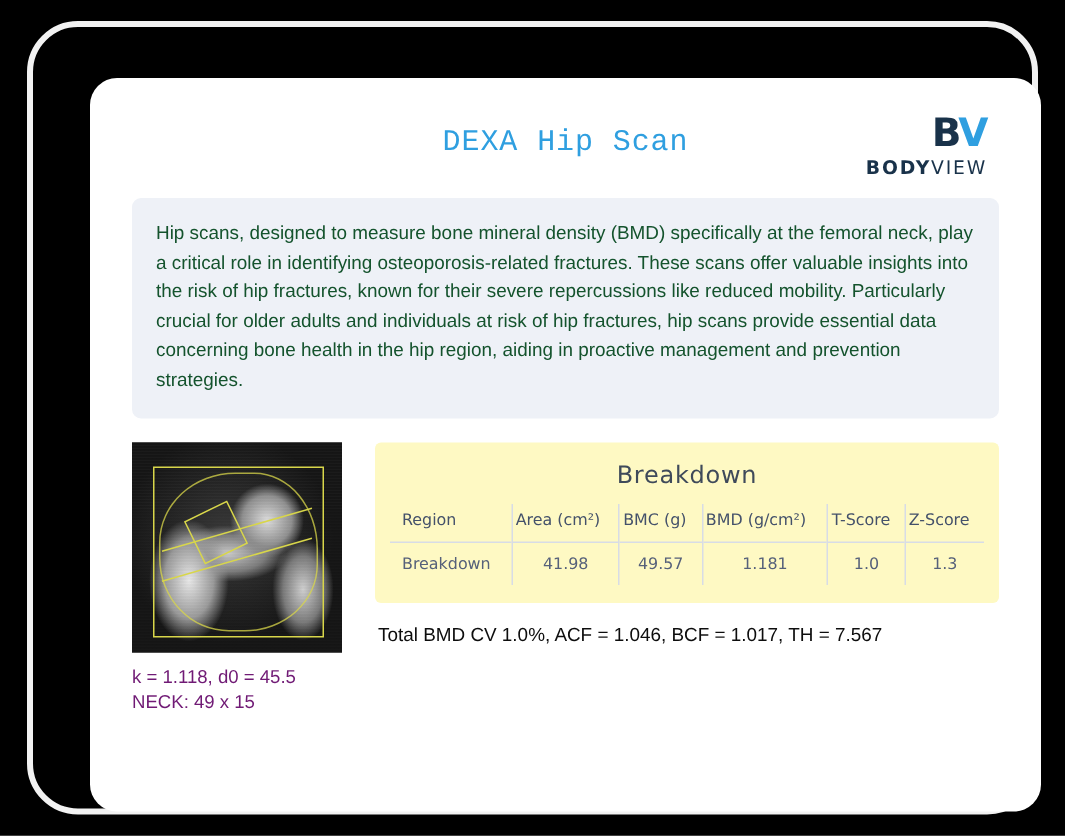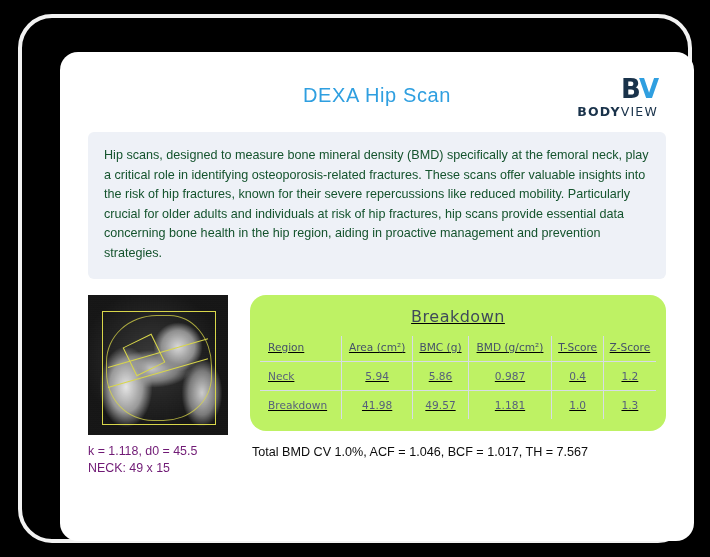--- a/index.html
+++ b/index.html
@@ -48,21 +48,21 @@
   }
   .report-title {
     position: absolute;
     left: 0;
     right: 0;
     top: 14px;
     text-align: center;
     font-size: 20px;
     color: #2f9fe0;
     letter-spacing: 0.6px;
-    font-family: Liberation Sans, sans-serif;
+    font-family: Liberation Mono, monospace;
   }
   .logo {
     position: absolute;
     right: 8px;
     top: 6px;
     width: 120px;
     text-align: right;
   }
   .logo-mark {
     font-size: 26px;
@@ -164,43 +164,42 @@
     font-size: 12.4px;
     line-height: 17px;
     color: #701a75;
   }
 
   
   .right-col {
     flex: 1 1 auto;
   }
   .breakdown-card {
-    background: #bef264;
-    border-radius: 16px;
+    background: #fef9c3;
+    border-radius: 4px;
     padding: 10px 10px 12px 10px;
-    text-decoration: underline;
   }
   .breakdown-title {
     text-align: center;
     font-size: 16px;
     color: #3f4a5a;
     letter-spacing: 0.5px;
     font-family: "DejaVu Sans", sans-serif;
     margin: 2px 0 10px 0;
   }
   table.breakdown {
     width: 100%;
     border-collapse: collapse;
     font-family: "DejaVu Sans", sans-serif;
   }
   table.breakdown th {
     font-size: 10.6px;
     font-weight: normal;
     color: #44516a;
-    text-align: center;
+    text-align: left;
     padding: 5px 2px 8px 2px;
     border-right: 1px solid #d7dce6;
   }
   table.breakdown th:last-child { border-right: none; }
   table.breakdown th.col-region { text-align: left; padding-left: 8px; }
   table.breakdown td {
     font-size: 10.6px;
     color: #56617a;
     text-align: center;
     padding: 8px 2px;
@@ -259,28 +258,20 @@
                 <th class="col-region">Region</th>
                 <th>Area (cm²)</th>
                 <th>BMC (g)</th>
                 <th>BMD (g/cm²)</th>
                 <th>T-Score</th>
                 <th>Z-Score</th>
               </tr>
             </thead>
             <tbody>
               <tr>
-                <td class="col-region">Neck</td>
-                <td>5.94</td>
-                <td>5.86</td>
-                <td>0.987</td>
-                <td>0.4</td>
-                <td>1.2</td>
-              </tr>
-              <tr>
                 <td class="col-region">Breakdown</td>
                 <td>41.98</td>
                 <td>49.57</td>
                 <td>1.181</td>
                 <td>1.0</td>
                 <td>1.3</td>
               </tr>
             </tbody>
           </table>
         </div>

